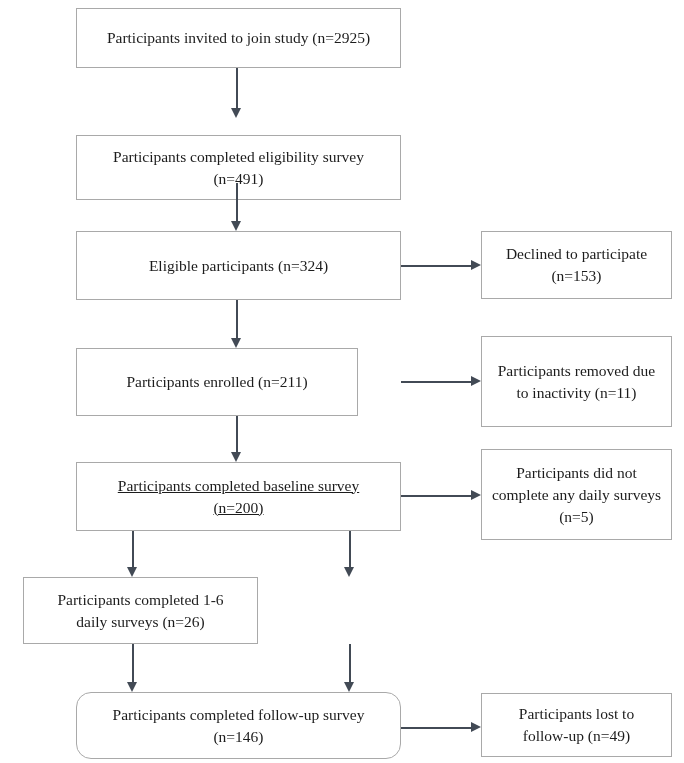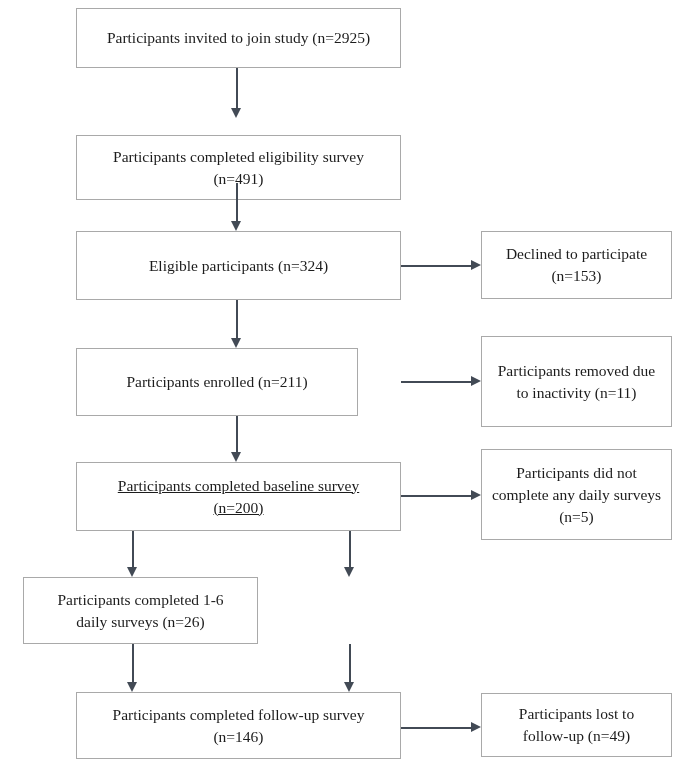--- a/index.html
+++ b/index.html
@@ -26,21 +26,21 @@
     padding:2px 8px;
   }
   
   .b1{left:76px;top:8px;width:325px;height:60px;}
   .b2{left:76px;top:118px;width:325px;height:65px;margin-top:17px;}
   .b3{left:76px;top:231px;width:325px;height:69px;}
   .b4{left:76px;top:348px;width:282px;height:68px;}
   .b5{left:76px;top:462px;width:325px;height:69px;text-decoration:underline;}
   .b6{left:2px;top:577px;width:235px;height:67px;margin-left:21px;}
   .b7{left:255px;top:577px;width:232px;height:67px;}
-  .b8{left:76px;top:692px;width:325px;height:67px;}
+  .b8{left:76px;top:692px;width:325px;height:67px;border-radius:15px;}
   
   .r1{left:481px;top:231px;width:191px;height:68px;}
   .r2{left:481px;top:336px;width:191px;height:91px;}
   .r3{left:481px;top:449px;width:191px;height:91px;}
   .r4{left:481px;top:693px;width:191px;height:64px;}
 
   
   .v-shaft{position:absolute;width:2px;background:var(--arrow);}
   .v-head{position:absolute;width:0;height:0;
     border-left:5.5px solid transparent;border-right:5.5px solid transparent;

